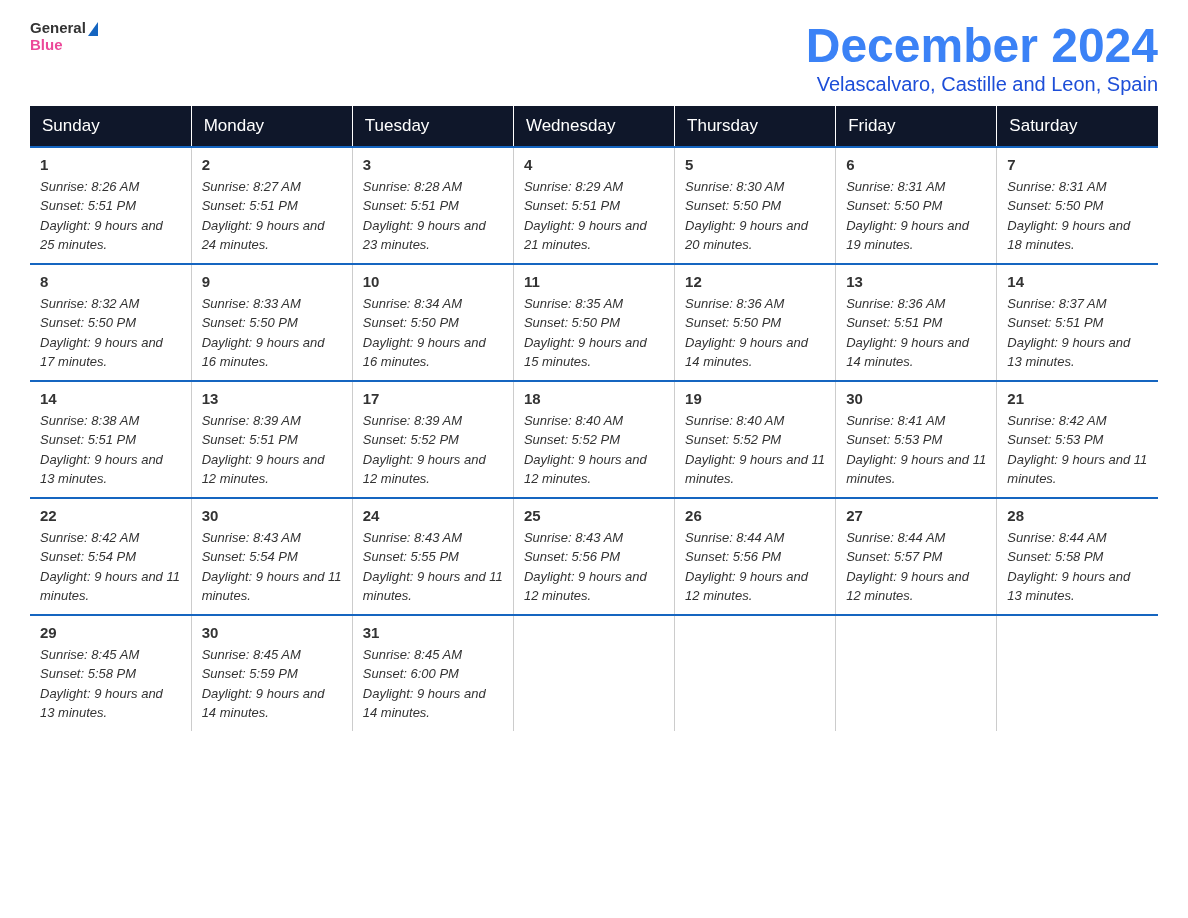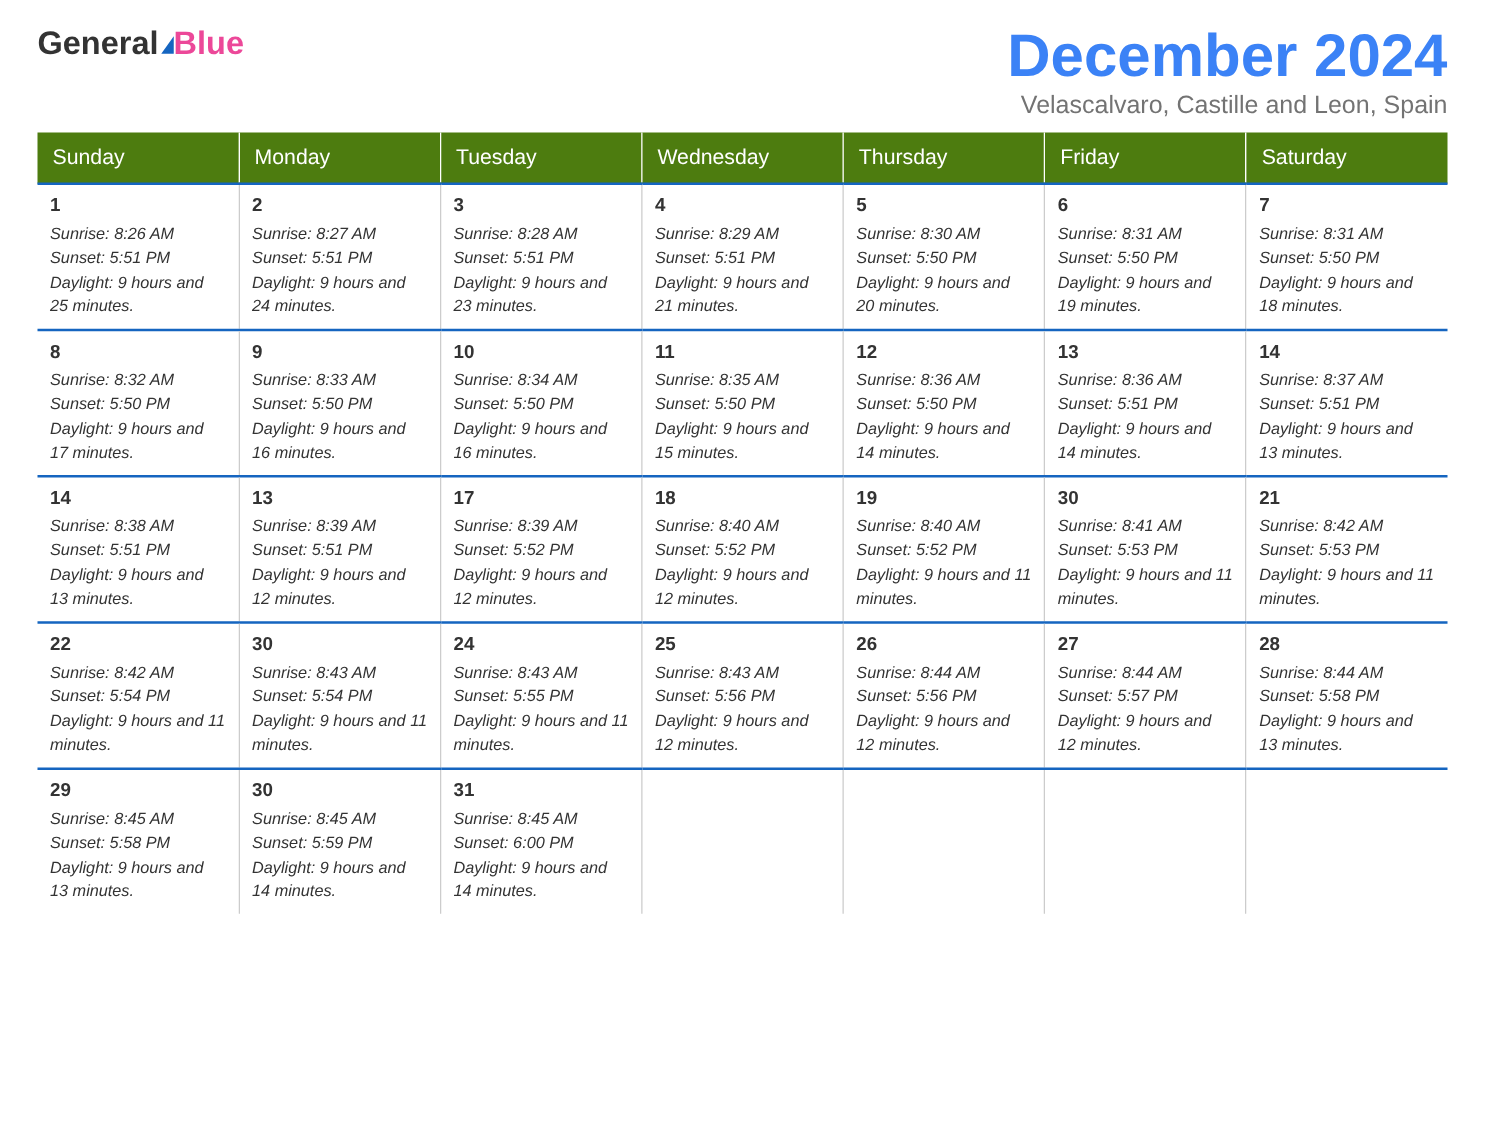--- a/index.html
+++ b/index.html
@@ -11,22 +11,22 @@
       min-height: 918px;
     }
     .header-row {
       display: flex;
       justify-content: space-between;
       align-items: flex-start;
       margin-bottom: 10px;
     }
     .logo {
       display: flex;
-      flex-direction: row;
-      font-size: 26px;
+      flex-direction: column;
+      font-size: 15px;
       font-weight: bold;
       line-height: 1.1;
     }
     .logo-general { color: #333; }
     .logo-blue { color: #ec4899; }
     .logo-triangle {
       display: inline-block;
       width: 0; height: 0;
       border-left: 10px solid transparent;
       border-bottom: 14px solid #1565c0;
@@ -37,29 +37,29 @@
       text-align: right;
     }
     .title-block h1 {
       font-size: 48px;
       font-weight: bold;
       color: #3b82f6;
       line-height: 1.1;
     }
     .title-block .subtitle {
       font-size: 20px;
-      color: #737373;
+      color: #1d4ed8;
     }
     .calendar {
       width: 100%;
       border-collapse: collapse;
       margin-top: 8px;
     }
     .calendar thead tr th {
-      background-color: #4d7c0f;
+      background-color: #0f172a;
       color: #fff;
       padding: 10px 12px;
       text-align: left;
       font-size: 17px;
       font-weight: normal;
       border-right: 1px solid #fff;
     }
     .calendar thead tr th:last-child { border-right: none; }
     .calendar tbody tr td {
       border-top: 2px solid #1565c0;

